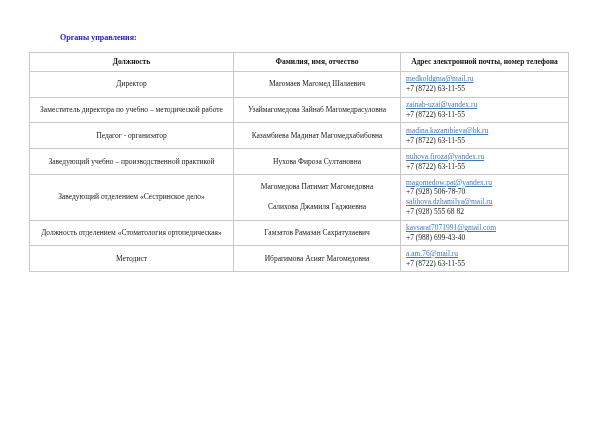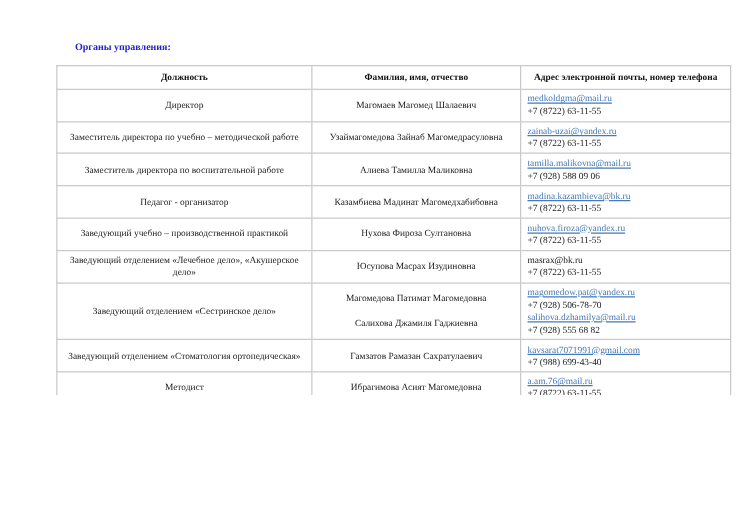--- a/index.html
+++ b/index.html
@@ -16,21 +16,20 @@
     font-size:8px;font-weight:bold;
     color:#2222cc;
   }
   table.org{
     position:absolute;left:29px;top:52px;
     width:539px;
     border-collapse:collapse;
     table-layout:fixed;
     font-size:7.5px;
     line-height:1.32;
-    margin-left:16px;
   }
   table.org td, table.org th{
     border:1px solid #c9c9c9;
     padding:2.5px 5px;
     vertical-align:middle;
     word-wrap:break-word;
   }
   table.org th{
     font-weight:bold;
     text-align:center;
@@ -93,75 +92,55 @@
           <td class="pos">Заместитель директора по учебно – методической работе</td>
           <td class="names">
             <div>Узаймагомедова Зайнаб Магомедрасуловна</div>
           </td>
           <td class="contacts">
             <div><a class="link">zainab-uzai@yandex.ru</a></div>
             <div>+7 (8722) 63-11-55</div>
           </td>
         </tr>
         <tr>
-          <td class="pos">Заместитель директора по воспитательной работе</td>
-          <td class="names">
-            <div>Алиева Тамилла Маликовна</div>
-          </td>
-          <td class="contacts">
-            <div><a class="link">tamilla.malikovna@mail.ru</a></div>
-            <div>+7 (928) 588 09 06</div>
-          </td>
-        </tr>
-        <tr>
           <td class="pos">Педагог - организатор</td>
           <td class="names">
             <div>Казамбиева Мадинат Магомедхабибовна</div>
           </td>
           <td class="contacts">
             <div><a class="link">madina.kazambieva@bk.ru</a></div>
             <div>+7 (8722) 63-11-55</div>
           </td>
         </tr>
         <tr>
           <td class="pos">Заведующий учебно – производственной практикой</td>
           <td class="names">
             <div>Нухова Фироза Султановна</div>
           </td>
           <td class="contacts">
             <div><a class="link">nuhova.firoza@yandex.ru</a></div>
             <div>+7 (8722) 63-11-55</div>
           </td>
         </tr>
         <tr>
-          <td class="pos">Заведующий отделением «Лечебное дело», «Акушерское дело»</td>
-          <td class="names">
-            <div>Юсупова Масрах Изудиновна</div>
-          </td>
-          <td class="contacts">
-            <div>masrax@bk.ru</div>
-            <div>+7 (8722) 63-11-55</div>
-          </td>
-        </tr>
-        <tr>
           <td class="pos">Заведующий отделением «Сестринское дело»</td>
           <td class="names">
             <div>Магомедова Патимат Магомедовна</div>
             <div>&nbsp;</div>
             <div>Салихова Джамиля Гаджиевна</div>
           </td>
           <td class="contacts">
             <div><a class="link">magomedow.pat@yandex.ru</a></div>
             <div>+7 (928) 506-78-70</div>
             <div><a class="link">salihova.dzhamilya@mail.ru</a></div>
             <div>+7 (928) 555 68 82</div>
           </td>
         </tr>
         <tr>
-          <td class="pos">Заведующий отделением «Стоматология ортопедическая»</td>
+          <td class="pos">Должность отделением «Стоматология ортопедическая»</td>
           <td class="names">
             <div>Гамзатов Рамазан Сахратулаевич</div>
           </td>
           <td class="contacts">
             <div><a class="link">kavsarat7071991@gmail.com</a></div>
             <div>+7 (988) 699-43-40</div>
           </td>
         </tr>
         <tr>
           <td class="pos">Методист</td>

